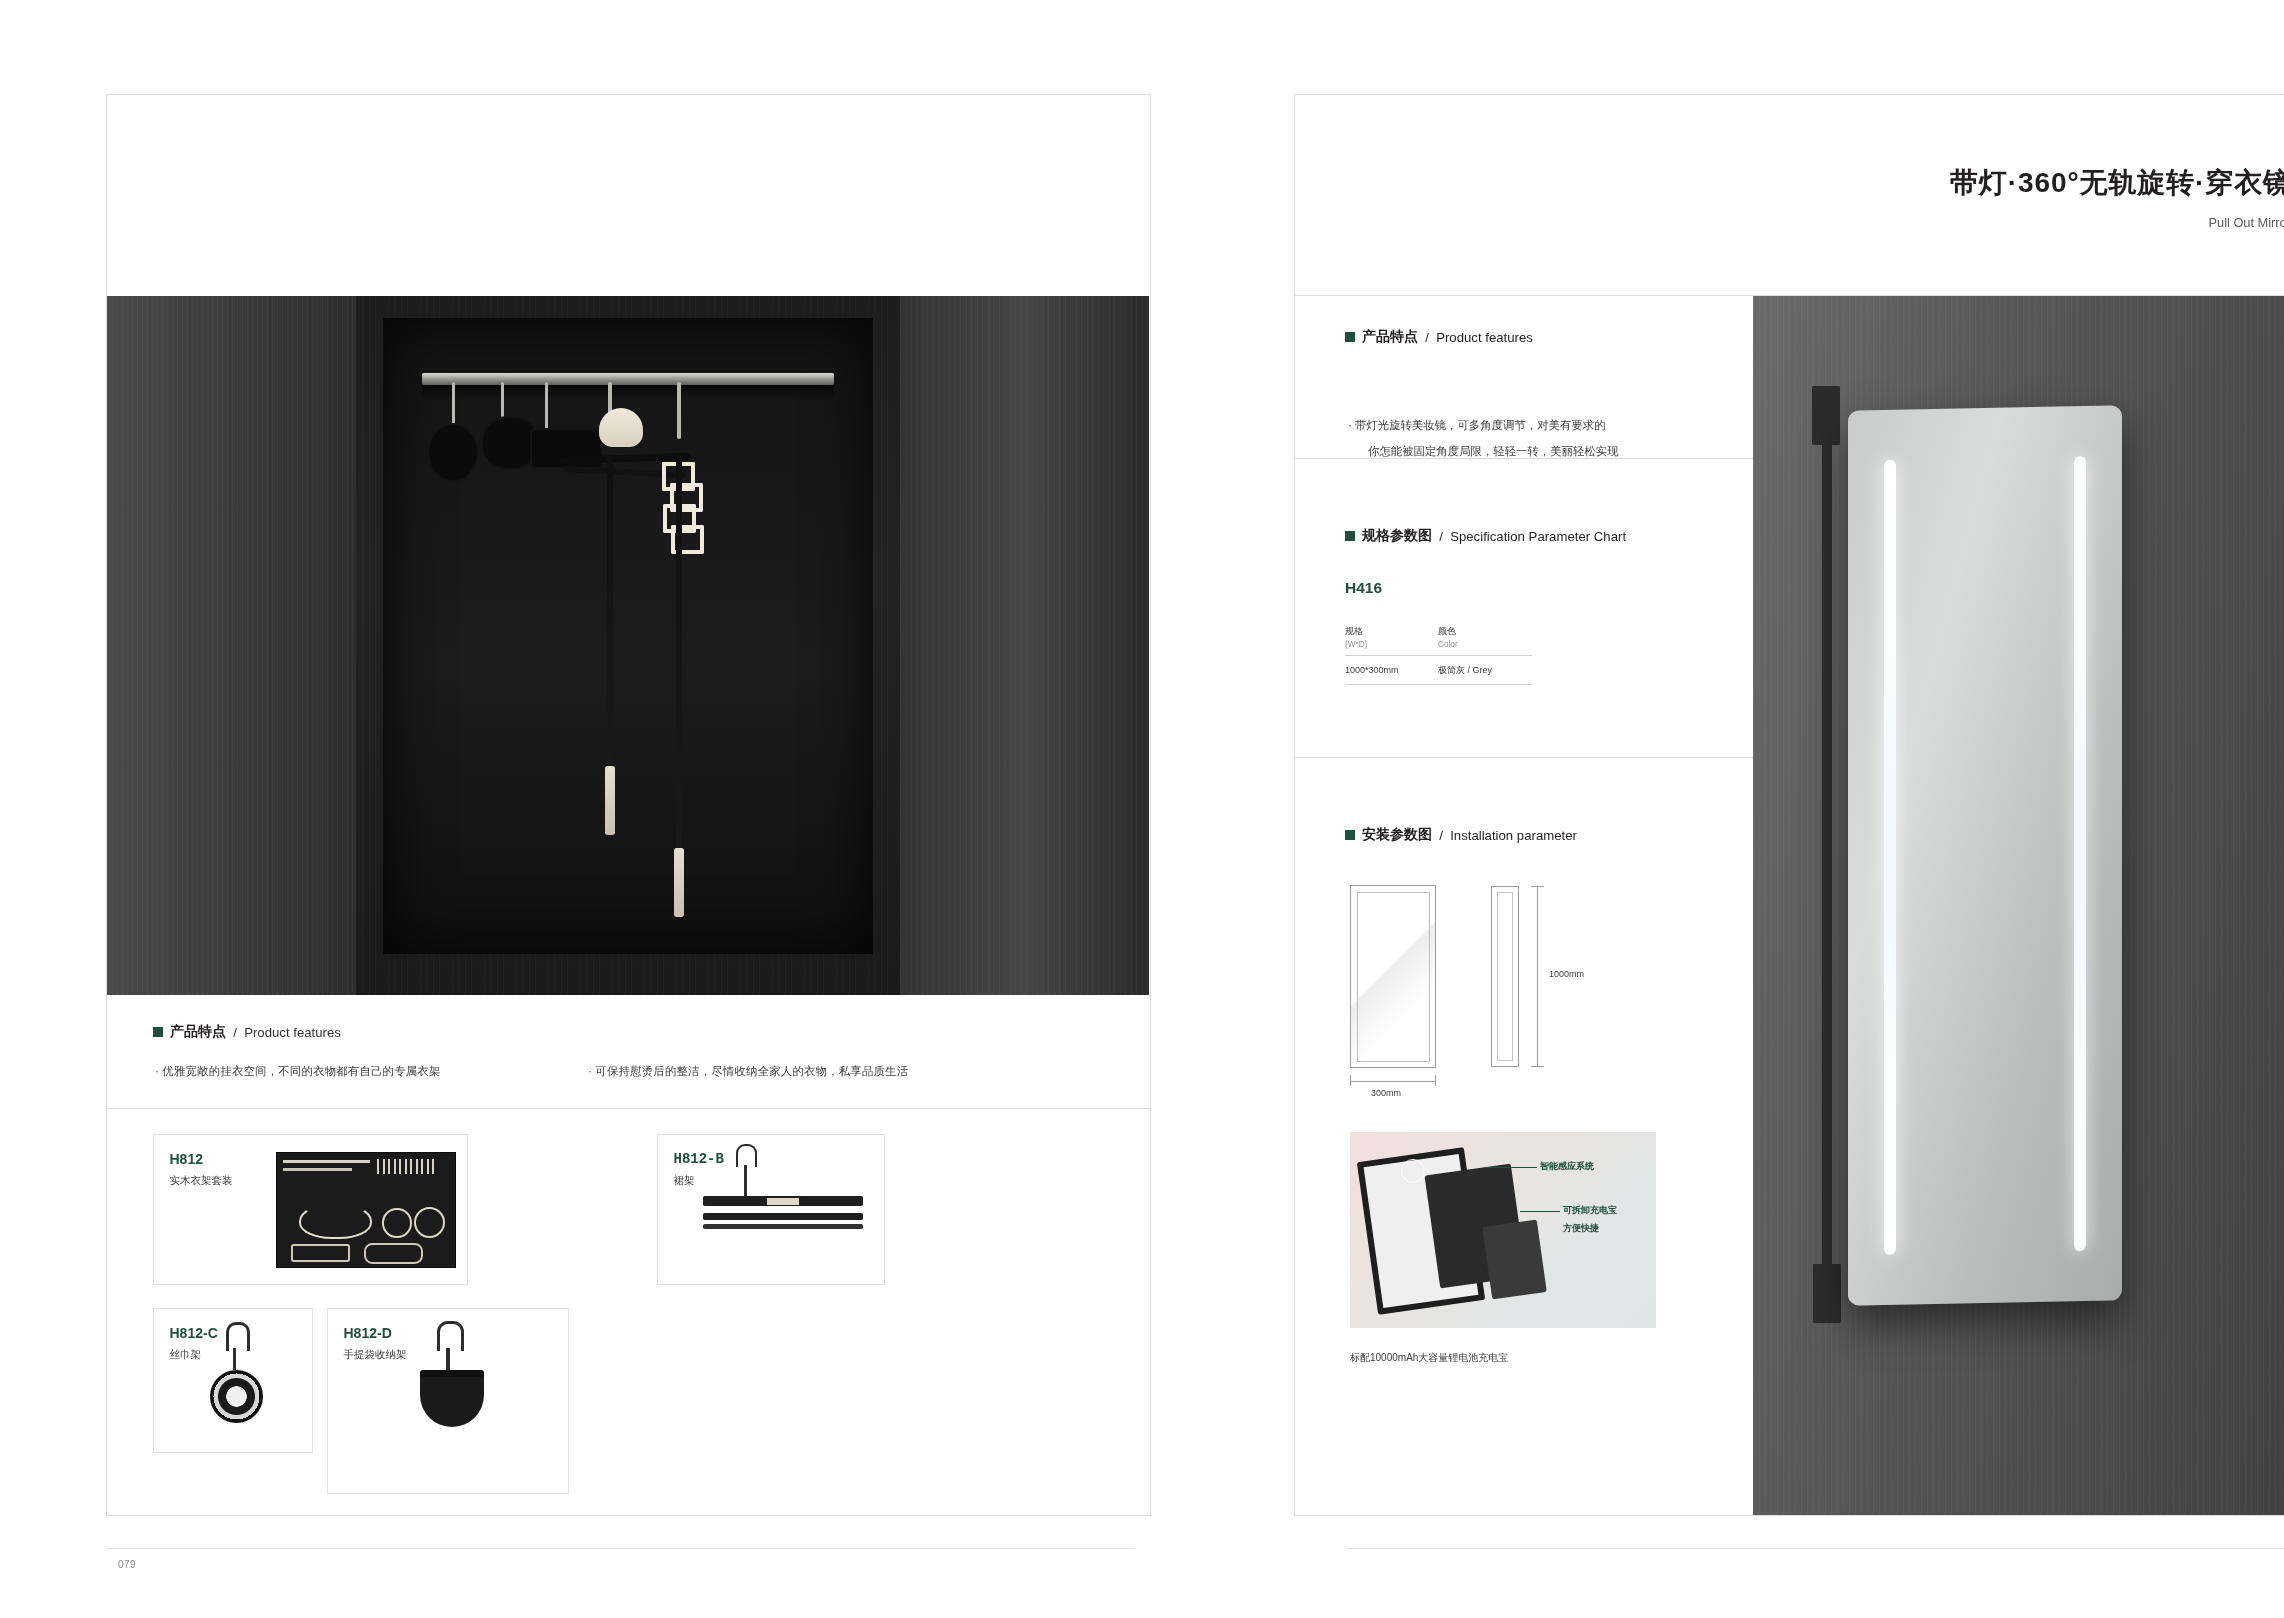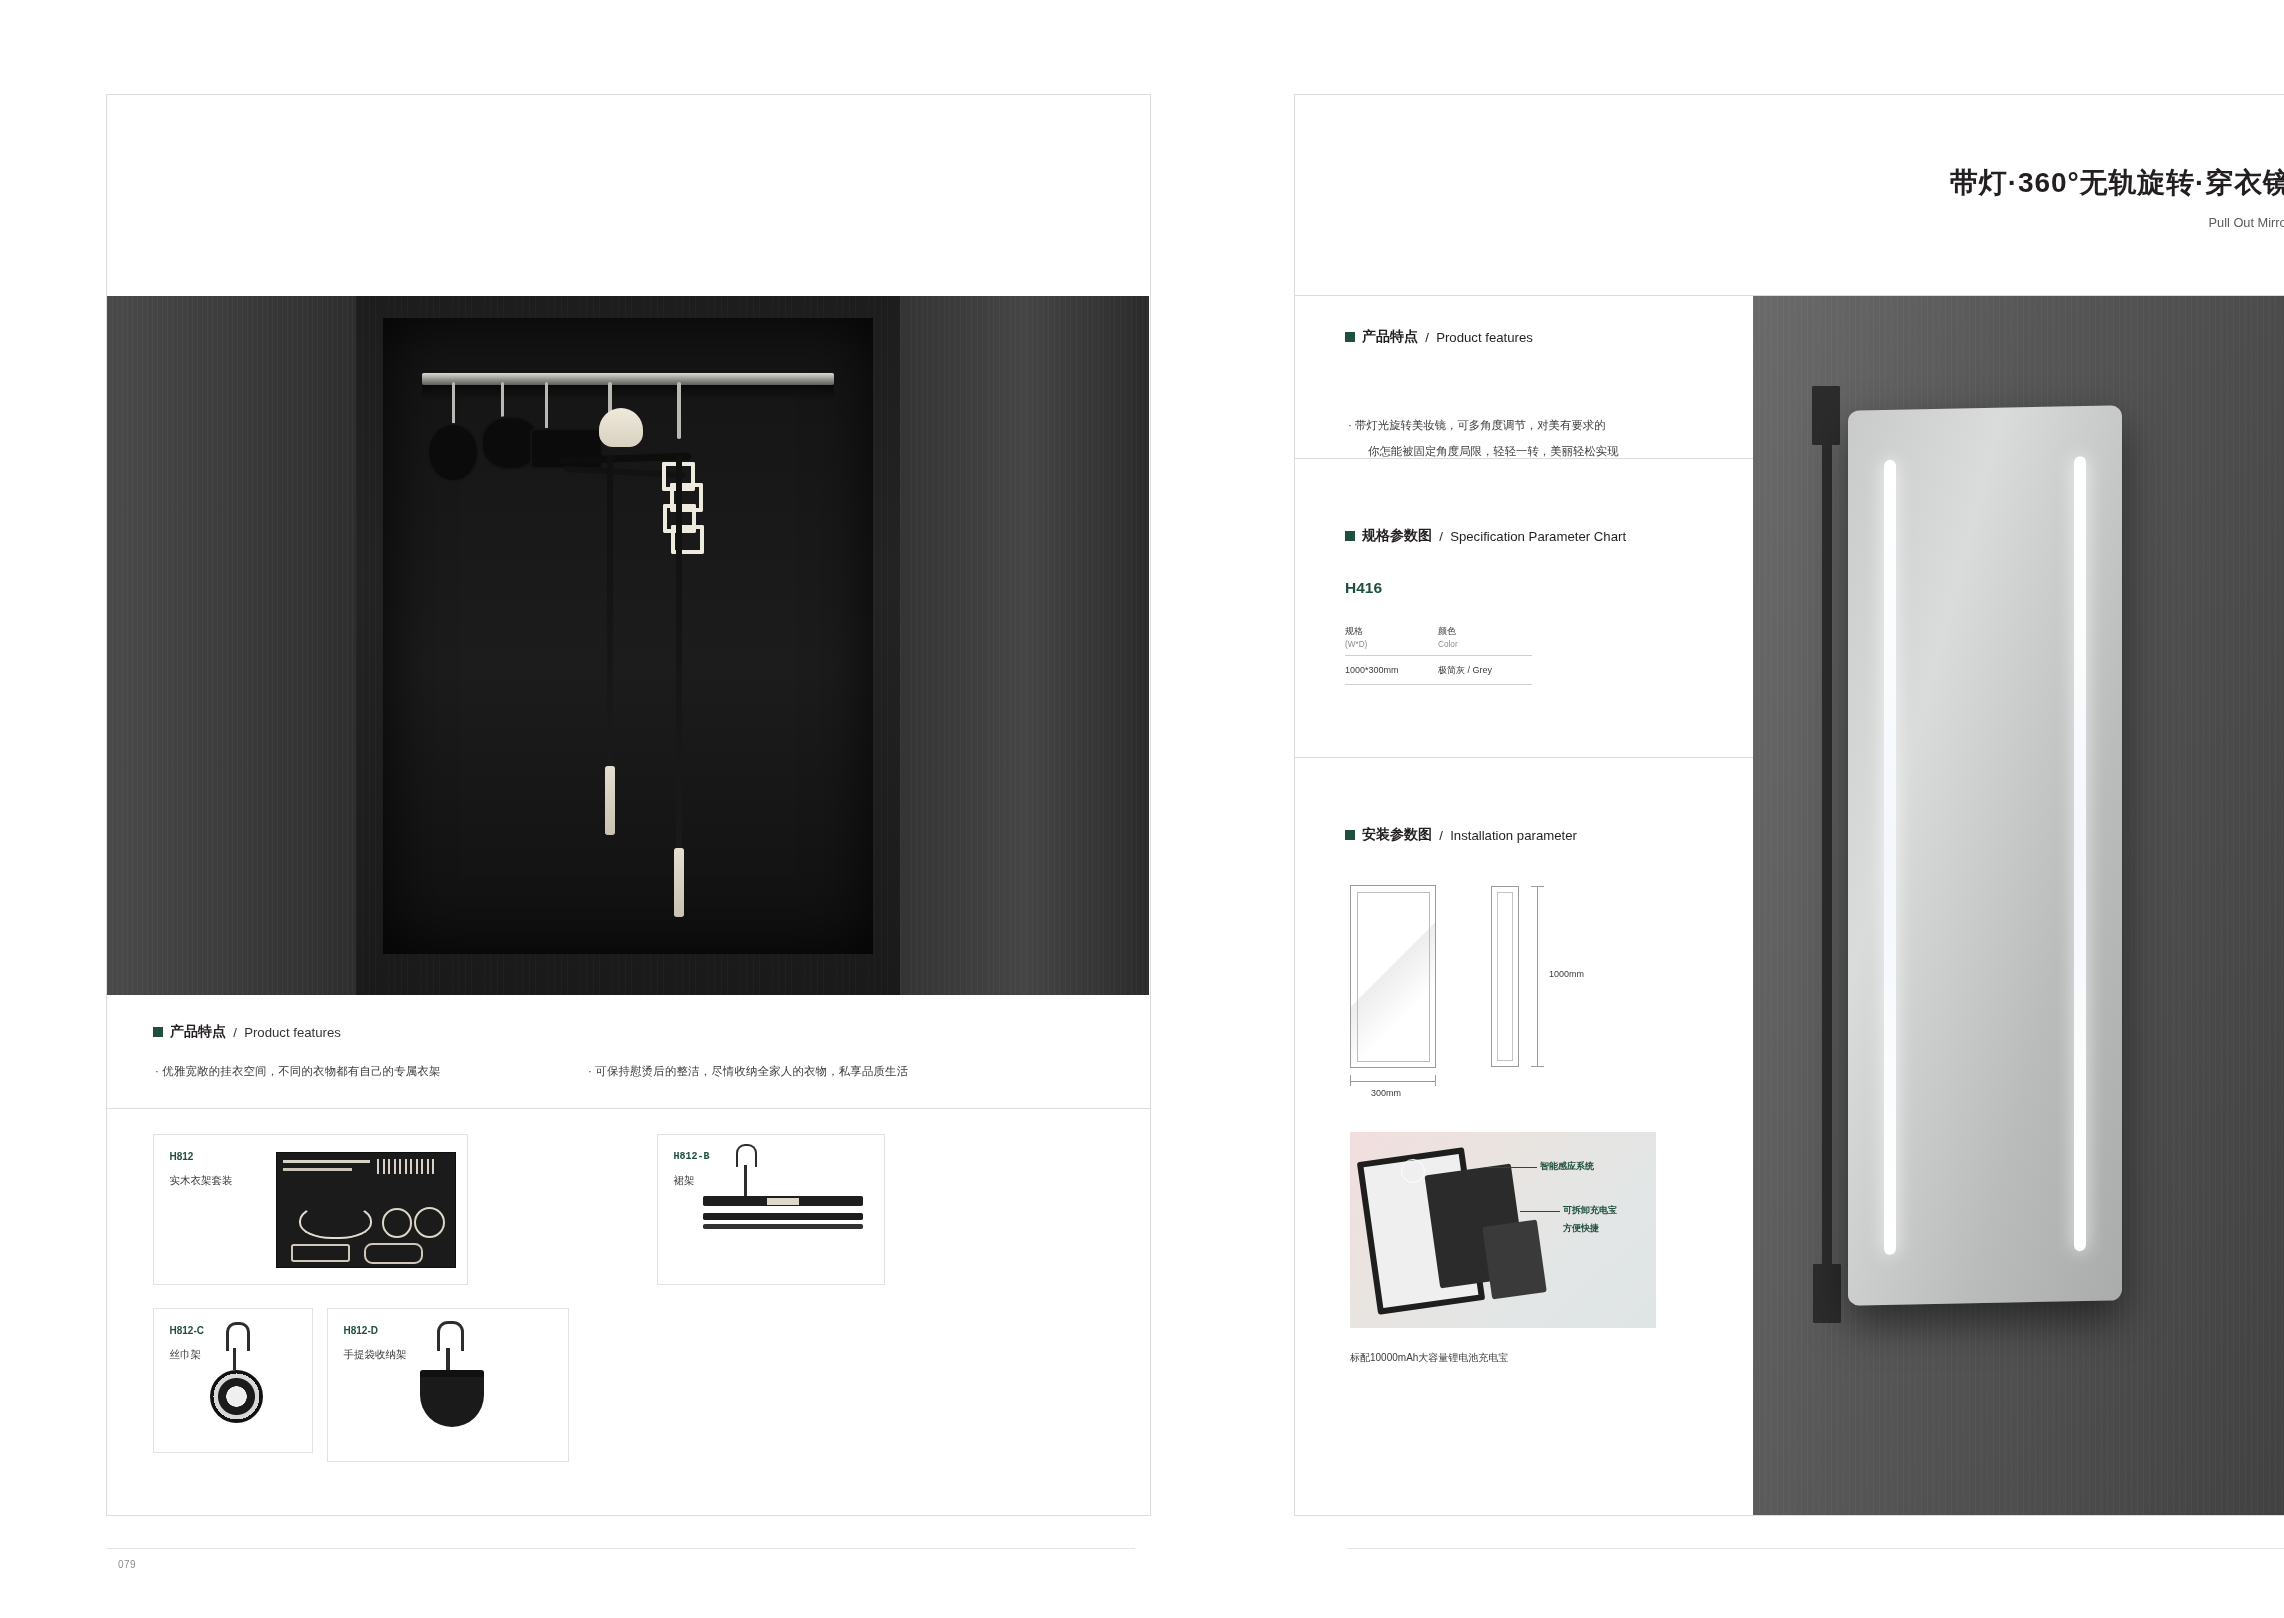--- a/index.html
+++ b/index.html
@@ -199,21 +199,21 @@
   }
   .card {
     position: absolute;
     border: 1.4px solid #e2e2e2;
     box-sizing: border-box;
     background: #fff;
   }
   .card .code {
     position: absolute;
     left: 15.5px; top: 15.5px;
-    font-size: 10px;
+    font-size: 14px;
     font-weight: bold;
     color: #1f4f3f;
   }
   .card .cn {
     position: absolute;
     left: 15.5px; top: 39px;
     font-size: 10.5px;
     color: #3c3c3c;
   }
   .thumb {
@@ -541,21 +541,21 @@
         <div class="card" style="left:46px;top:199px;width:160px;height:145px;">
           <div class="code">H812-C</div>
           <div class="cn">丝巾架</div>
           <div class="thumb" style="left:50px;top:12.8px;width:82px;height:121px;">
             <div style="position:absolute;left:22px;top:0;width:18px;height:26.5px;border:3.2px solid #2d2d2d;border-bottom:none;border-radius:10px 10px 0 0;"></div>
             <div style="position:absolute;left:29px;top:26.5px;width:3.2px;height:22px;background:#2d2d2d;"></div>
             <div style="position:absolute;left:6.4px;top:48px;width:53px;height:53px;border-radius:50%;background:radial-gradient(circle at 50% 50%,#efefef 0 10px,#1b1b1b 10.5px 18px,#d8d8d8 19px 23px,#121212 23px 26.5px);"></div>
           </div>
         </div>
 
-        <div class="card" style="left:220px;top:199px;width:242px;height:154px;">
+        <div class="card" style="left:220px;top:199px;width:242px;height:186px;">
           <div class="code">H812-D</div>
           <div class="cn">手提袋收纳架</div>
           <div class="thumb" style="left:85px;top:12px;width:91px;height:123px;">
             <div style="position:absolute;left:24px;top:0;width:21px;height:27px;border:3.7px solid #2d2d2d;border-bottom:none;border-radius:11px 11px 0 0;"></div>
             <div style="position:absolute;left:33px;top:27px;width:3.7px;height:25.6px;background:#2d2d2d;"></div>
             <div style="position:absolute;left:7.3px;top:51px;width:64px;height:55px;background:#1a1a1a;border-radius:0 0 32px 32px;"></div>
             <div style="position:absolute;left:7.3px;top:49px;width:64px;height:7.3px;background:#111;border-radius:2.7px;"></div>
           </div>
         </div>
 

